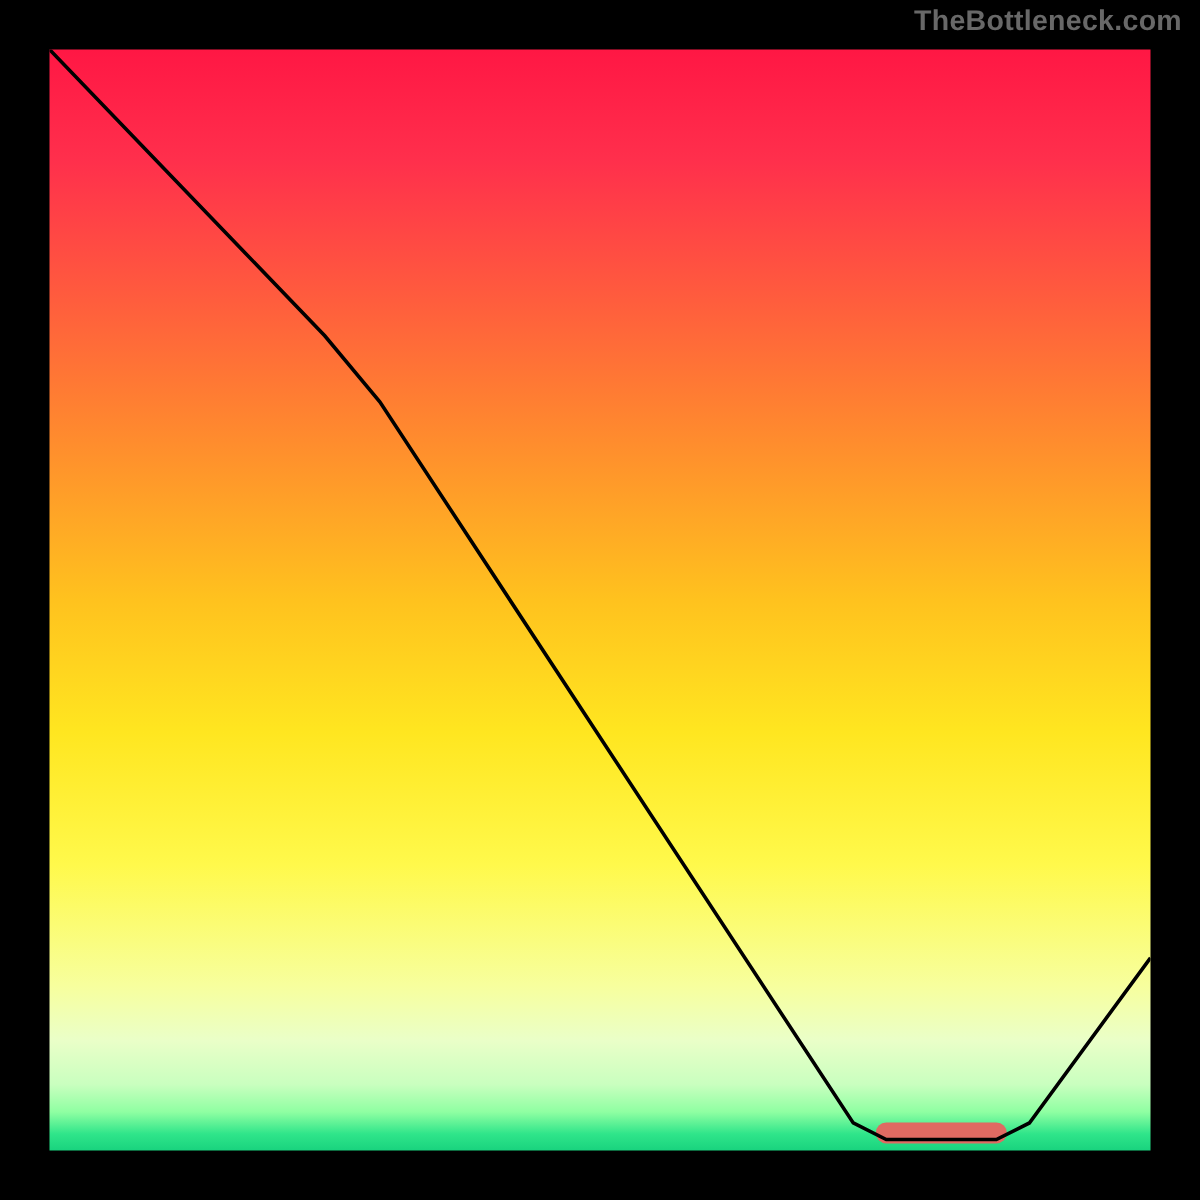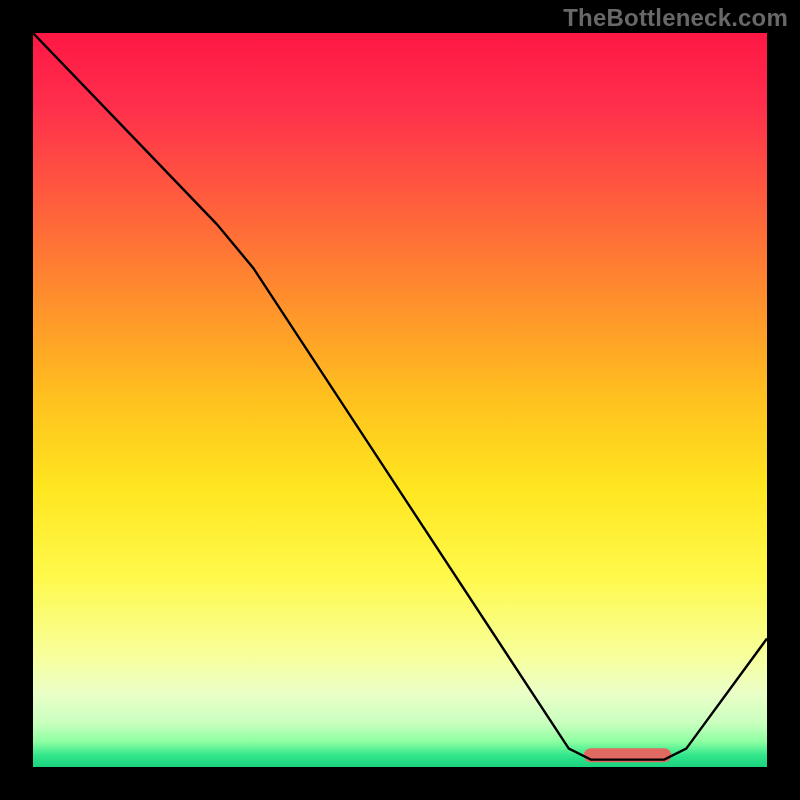--- a/index.html
+++ b/index.html
@@ -14,21 +14,21 @@
     position: relative;
     width: 800px;
     height: 800px;
     background: #000;
   }
   .watermark {
     position: absolute;
     top: 4px;
     right: 12px;
     font-family: Arial, Helvetica, sans-serif;
-    font-size: 24px;
+    font-size: 19px;
     font-weight: 600;
     color: #686868;
     letter-spacing: 0.2px;
   }
   svg.plot {
     position: absolute;
     left: 0;
     top: 0;
     width: 800px;
     height: 800px;

